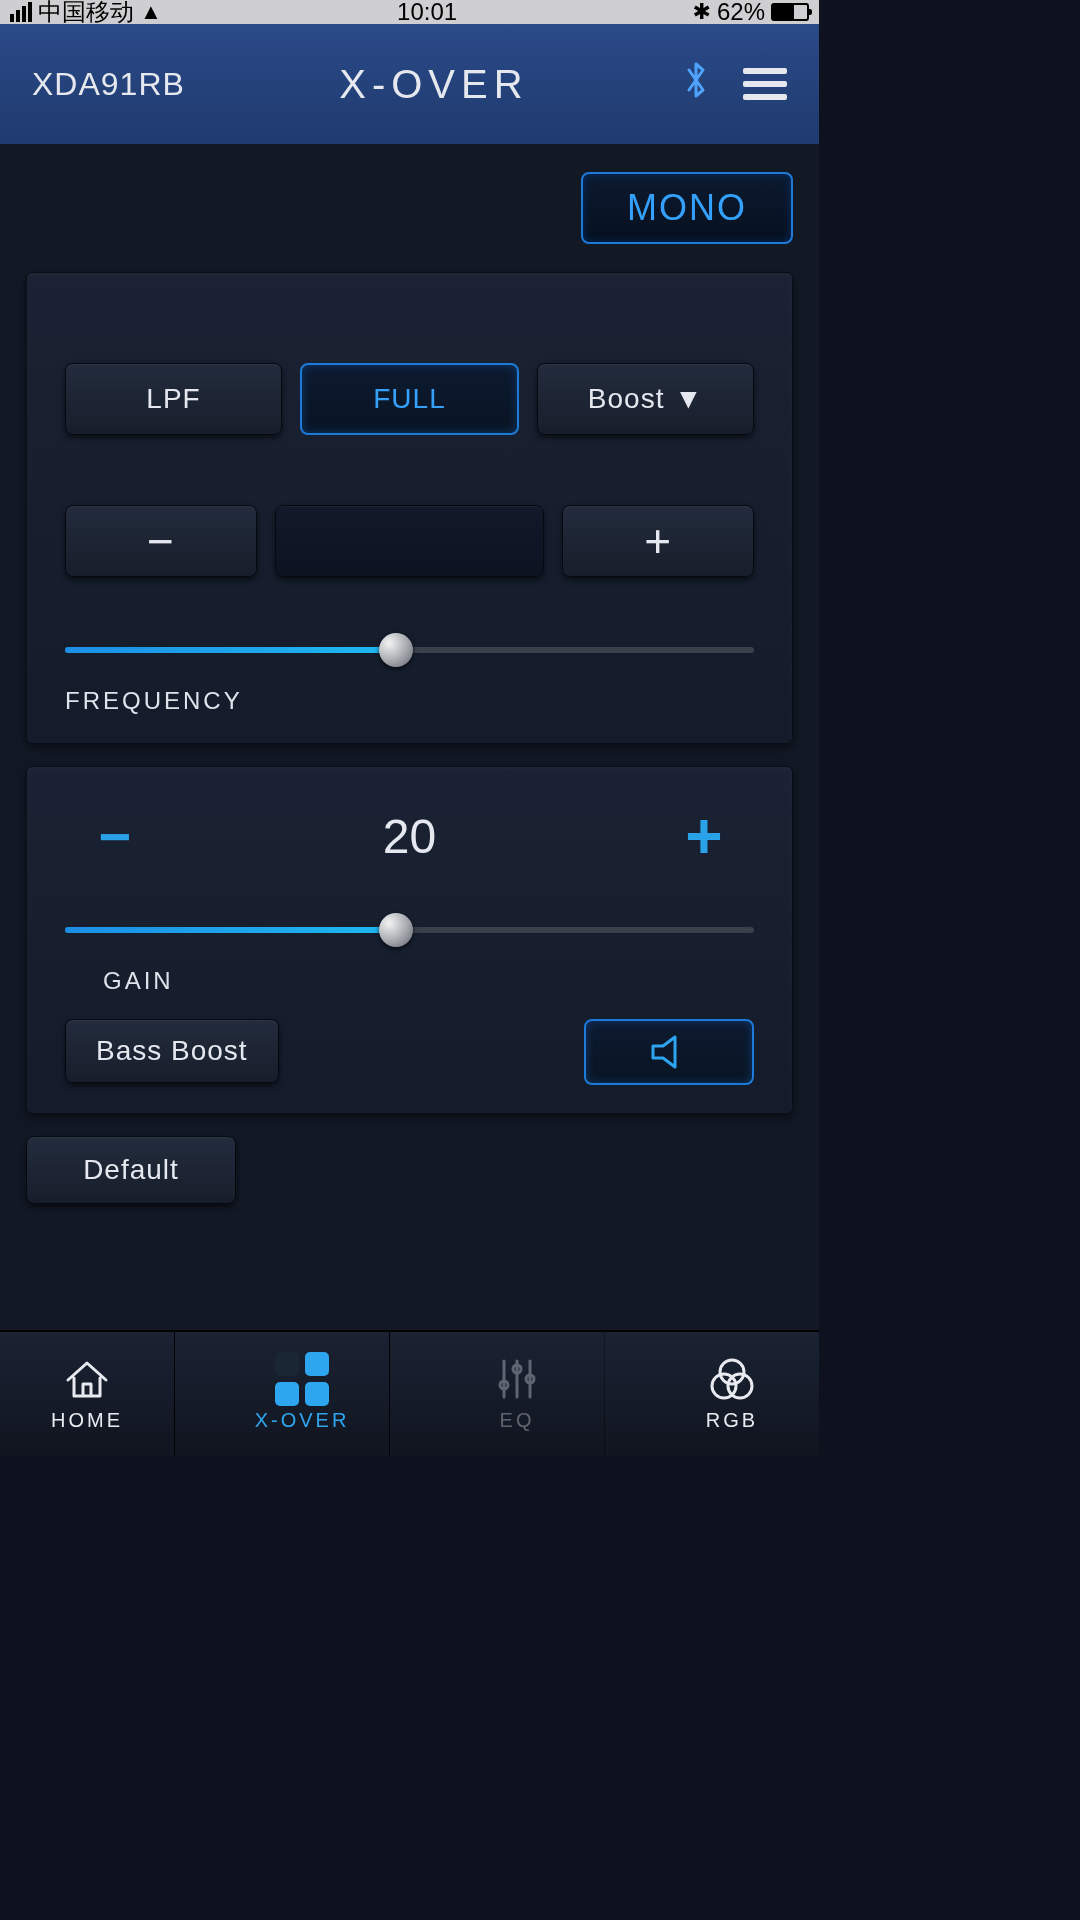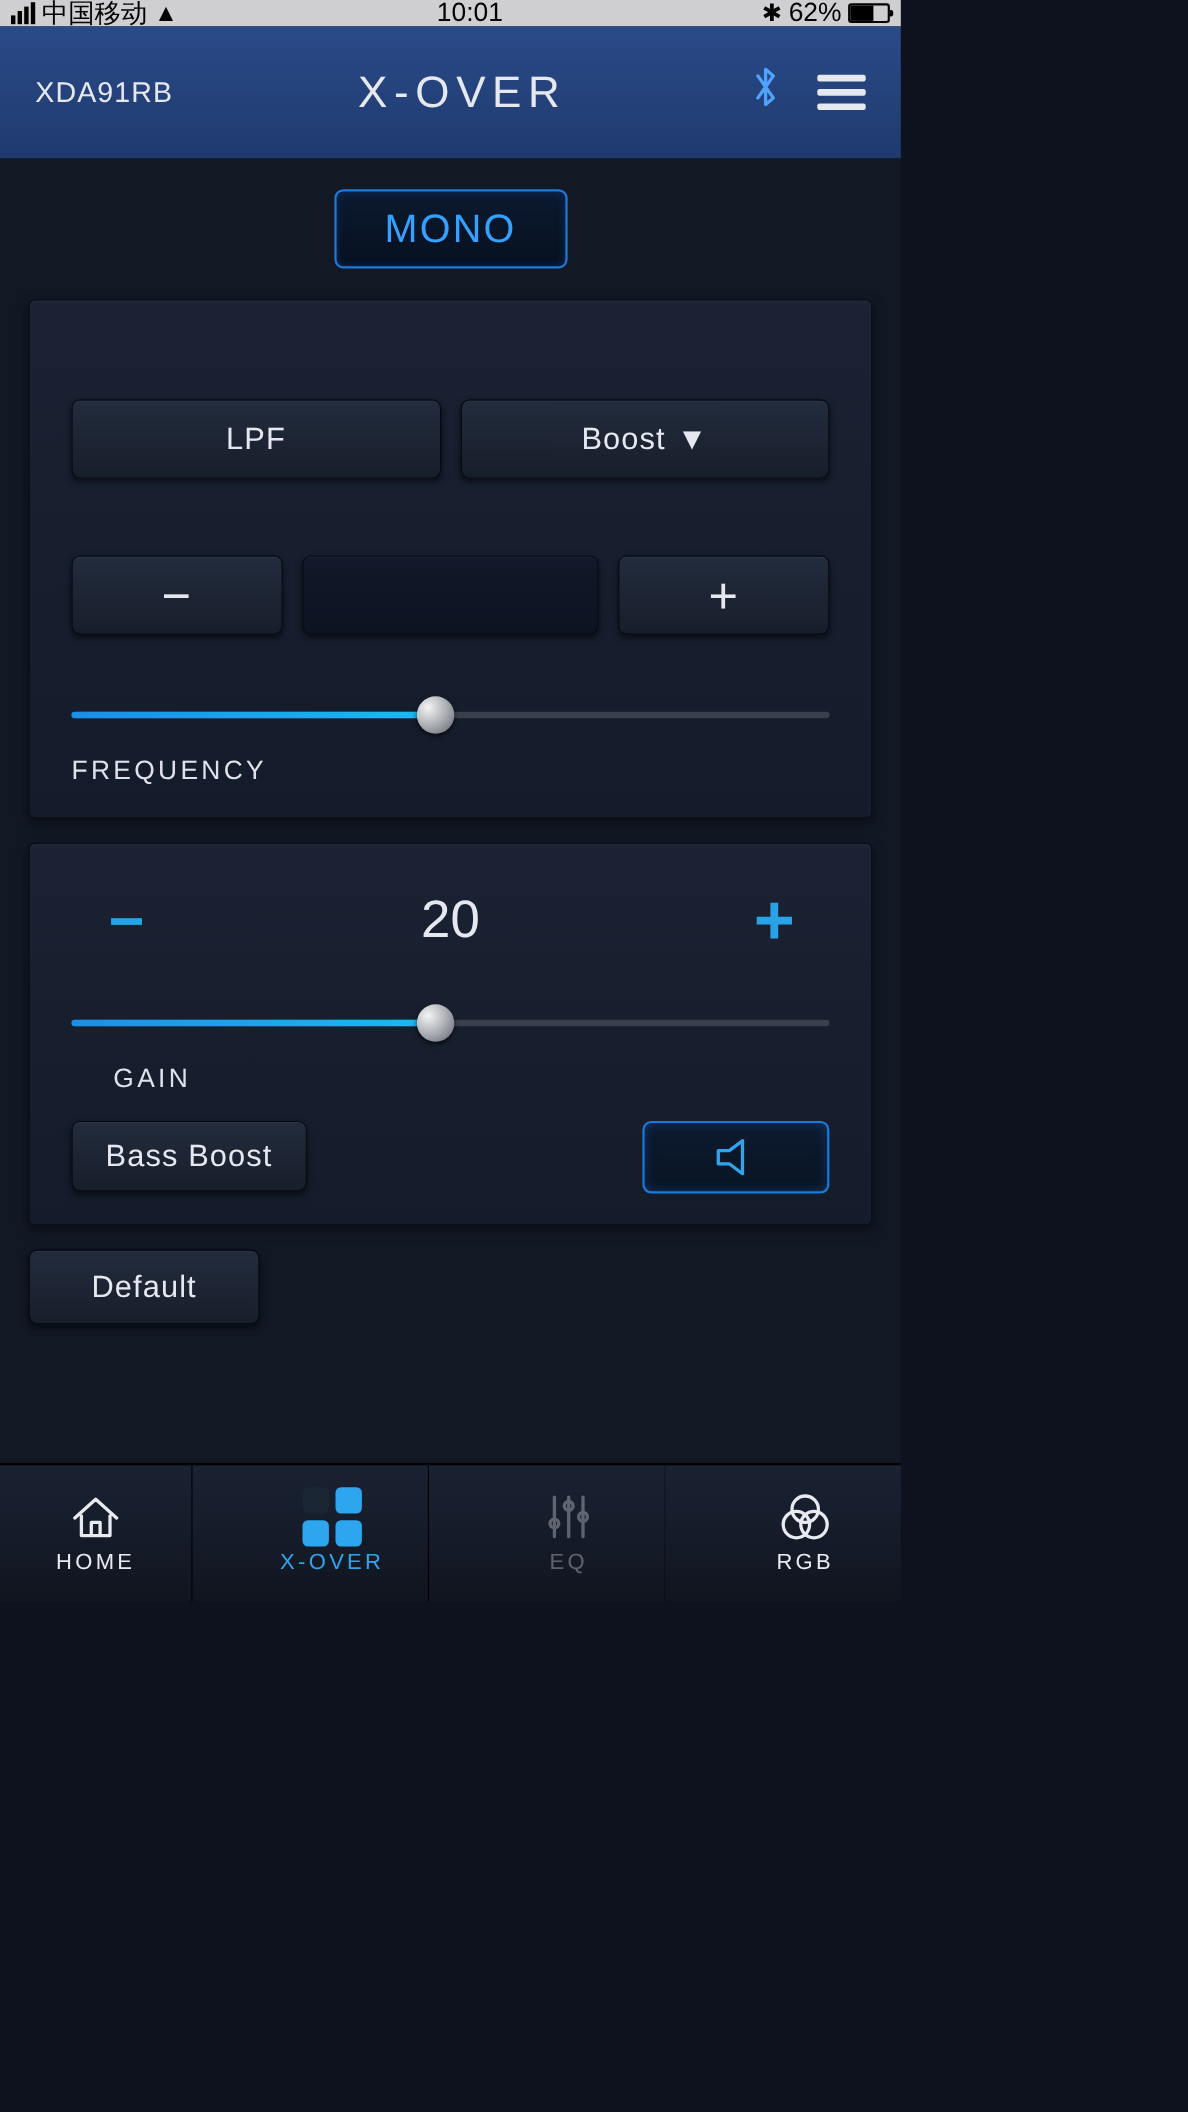--- a/index.html
+++ b/index.html
@@ -12,31 +12,31 @@
   .signal-bars { display:flex; align-items:flex-end; gap:2px; }
   .signal-bars span { width:4px; background:#000; display:block; }
   .signal-bars span:nth-child(1){height:8px;} .signal-bars span:nth-child(2){height:12px;} .signal-bars span:nth-child(3){height:16px;} .signal-bars span:nth-child(4){height:20px;}
   .wifi { font-size:22px; }
   .batt { width:38px; height:18px; border:2px solid #000; border-radius:3px; position:relative; }
   .batt::after { content:""; position:absolute; right:-5px; top:4px; width:3px; height:6px; background:#000; border-radius:0 2px 2px 0;}
   .batt .fill { height:100%; width:62%; background:#000; }
 
   
   .app-header { height:120px; background:linear-gradient(#2a4a88,#1f3a6e); display:flex; align-items:center; justify-content:space-between; padding:0 32px; }
-  .device-name { font-size:26px; letter-spacing:1px; font-weight:400; color:#e6e8ef;}
+  .device-name { font-size:32px; letter-spacing:1px; font-weight:400; color:#e6e8ef;}
   .page-title   { font-size:40px; letter-spacing:6px; font-weight:400; color:#e6e8ef;}
   .hdr-icons { display:flex; align-items:center; gap:34px; }
   .bt-icon { color:#4fa3ff; font-size:40px; font-weight:300;}
   .menu-icon { display:flex; flex-direction:column; gap:7px; cursor:pointer;}
   .menu-icon span { width:44px; height:6px; background:#e6e8ef; border-radius:2px; display:block;}
 
   
   .content { flex:1; background:#121925; padding:0 26px; overflow:hidden; }
 
-  .mono-row { display:flex; justify-content:center; padding:28px 0; }
+  .mono-row { display:flex; justify-content:flex-end; padding:28px 0; }
   .mono-btn {
     min-width:212px; height:72px; border:2px solid #1c7bd9; border-radius:8px;
     background:linear-gradient(#0c1a30,#06101f);
     color:#34a0ff; font-size:36px; letter-spacing:2px; font-weight:500;
     display:flex; align-items:center; justify-content:center;
     box-shadow:0 0 8px rgba(0,60,140,.6) inset;
   }
 
   .panel {
     background:linear-gradient(#1a2233,#141c2b);
@@ -168,20 +168,21 @@
 
   <div class="content">
 
     <div class="mono-row">
       <div class="mono-btn">MONO</div>
     </div>
 
     <div class="panel" style="padding-top:90px;">
       <div class="filter-row">
         <div class="btn">LPF</div>
+        <div class="btn active">FULL</div>
         <div class="btn slope-btn">
           <span>Boost</span>
           <span class="tri">▼</span>
         </div>
       </div>
       <div class="step-row">
         <div class="btn big-icon">−</div>
         <div class="btn display value-box"></div>
         <div class="btn big-icon">+</div>
       </div>

